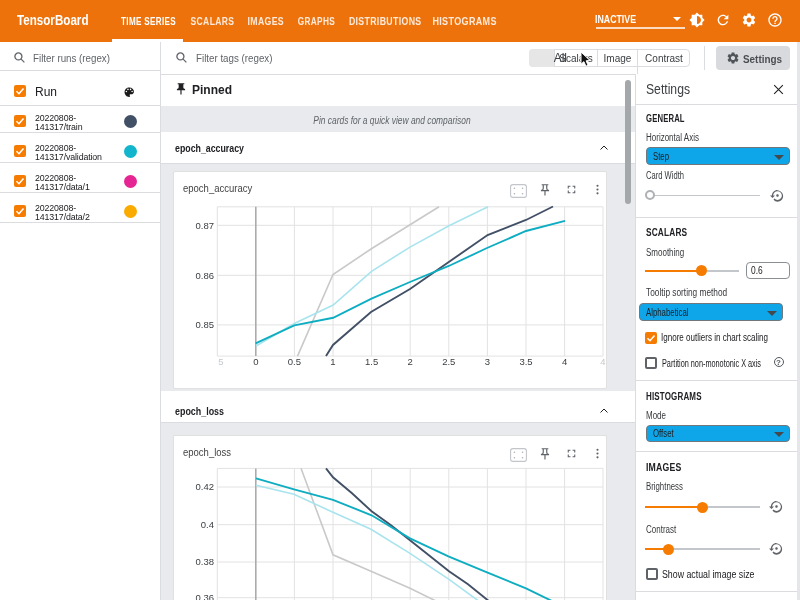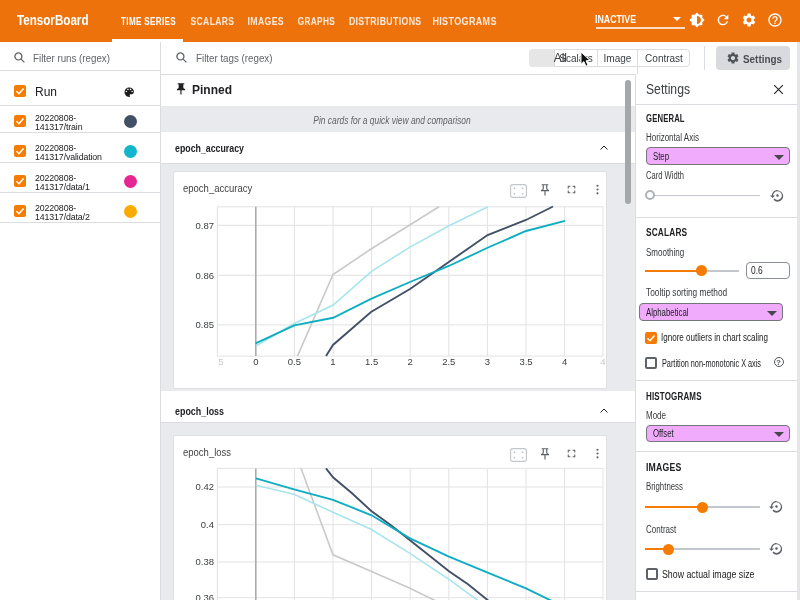--- a/index.html
+++ b/index.html
@@ -4,21 +4,21 @@
 <style>
 *{margin:0;padding:0;box-sizing:border-box}
 html,body{width:800px;height:600px;overflow:hidden;font-family:"Liberation Sans",sans-serif;background:#fff;position:relative}
 .abs{position:absolute}
 .hdr{position:absolute;left:0;top:0;width:800px;height:42px;background:#ee720c}
 .tab{position:absolute;top:0;height:42px;line-height:44px;font-size:10px;font-weight:bold;letter-spacing:.4px;color:rgba(255,255,255,.85);text-align:center;white-space:nowrap}
 .div-h{position:absolute;height:1px;background:#dadce0}
 .div-v{position:absolute;width:1px;background:#dadce0}
 .lbl{position:absolute;font-size:10px;color:#37393c;white-space:nowrap}
 .sec{position:absolute;font-size:10px;font-weight:bold;color:#202124;letter-spacing:.2px;transform-origin:left center}
-.sel{position:absolute;width:144px;height:17.5px;border:1px solid #72777b;border-radius:4px;background:#f0abfc;font-size:10px;color:#202124}
+.sel{position:absolute;width:144px;height:17.5px;border:1px solid #72777b;border-radius:4px;background:#0ea5e9;font-size:10px;color:#202124}
 .sel span{position:absolute;left:6px;top:2.5px;transform:scaleX(.78);transform-origin:left center;white-space:nowrap}
 .sel i{position:absolute;right:5px;top:6.5px;width:0;height:0;border-left:5px solid transparent;border-right:5px solid transparent;border-top:5px solid #46494c}
 .cb{position:absolute;width:12px;height:12px;border-radius:2px;background:#f57c00}
 .cbu{position:absolute;width:12px;height:12px;border-radius:2px;border:2px solid #5f6368;background:#fff}
 .runtxt{position:absolute;left:34.5px;font-size:9.5px;line-height:9.7px;color:#202124;letter-spacing:-.15px;white-space:nowrap;transform:scaleX(.93);transform-origin:left top}
 .dot{position:absolute;left:124px;width:13px;height:13px;border-radius:50%}
 .card{position:absolute;left:173px;width:434px;background:#fff;border:1px solid #e0e0e0;border-radius:2px}
 .ctitle{position:absolute;left:9px;top:11px;font-size:10px;color:#444;transform:scaleX(.95);transform-origin:left center;white-space:nowrap}
 </style>
 </head>

